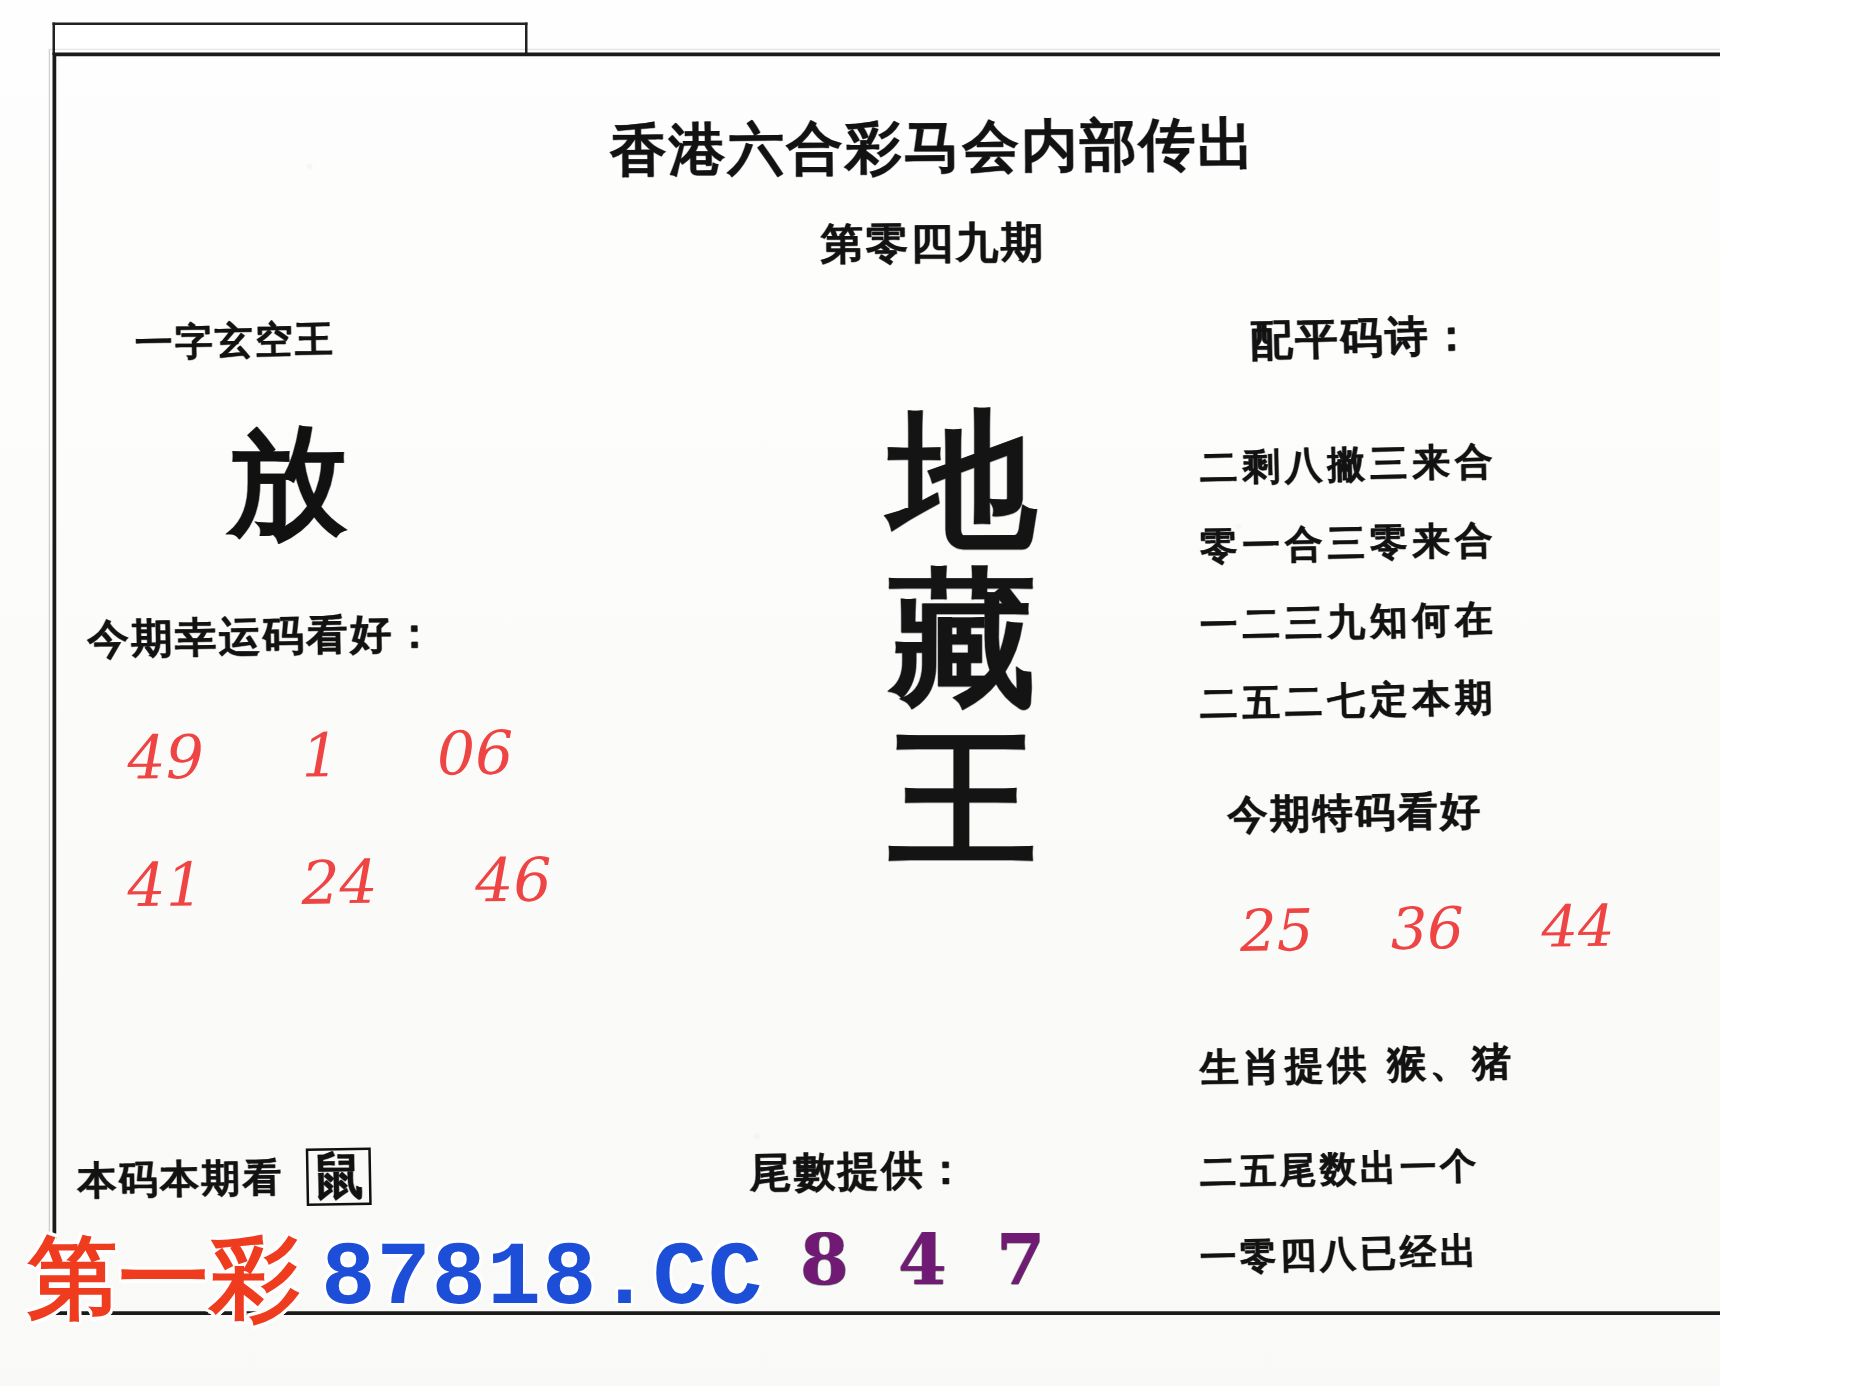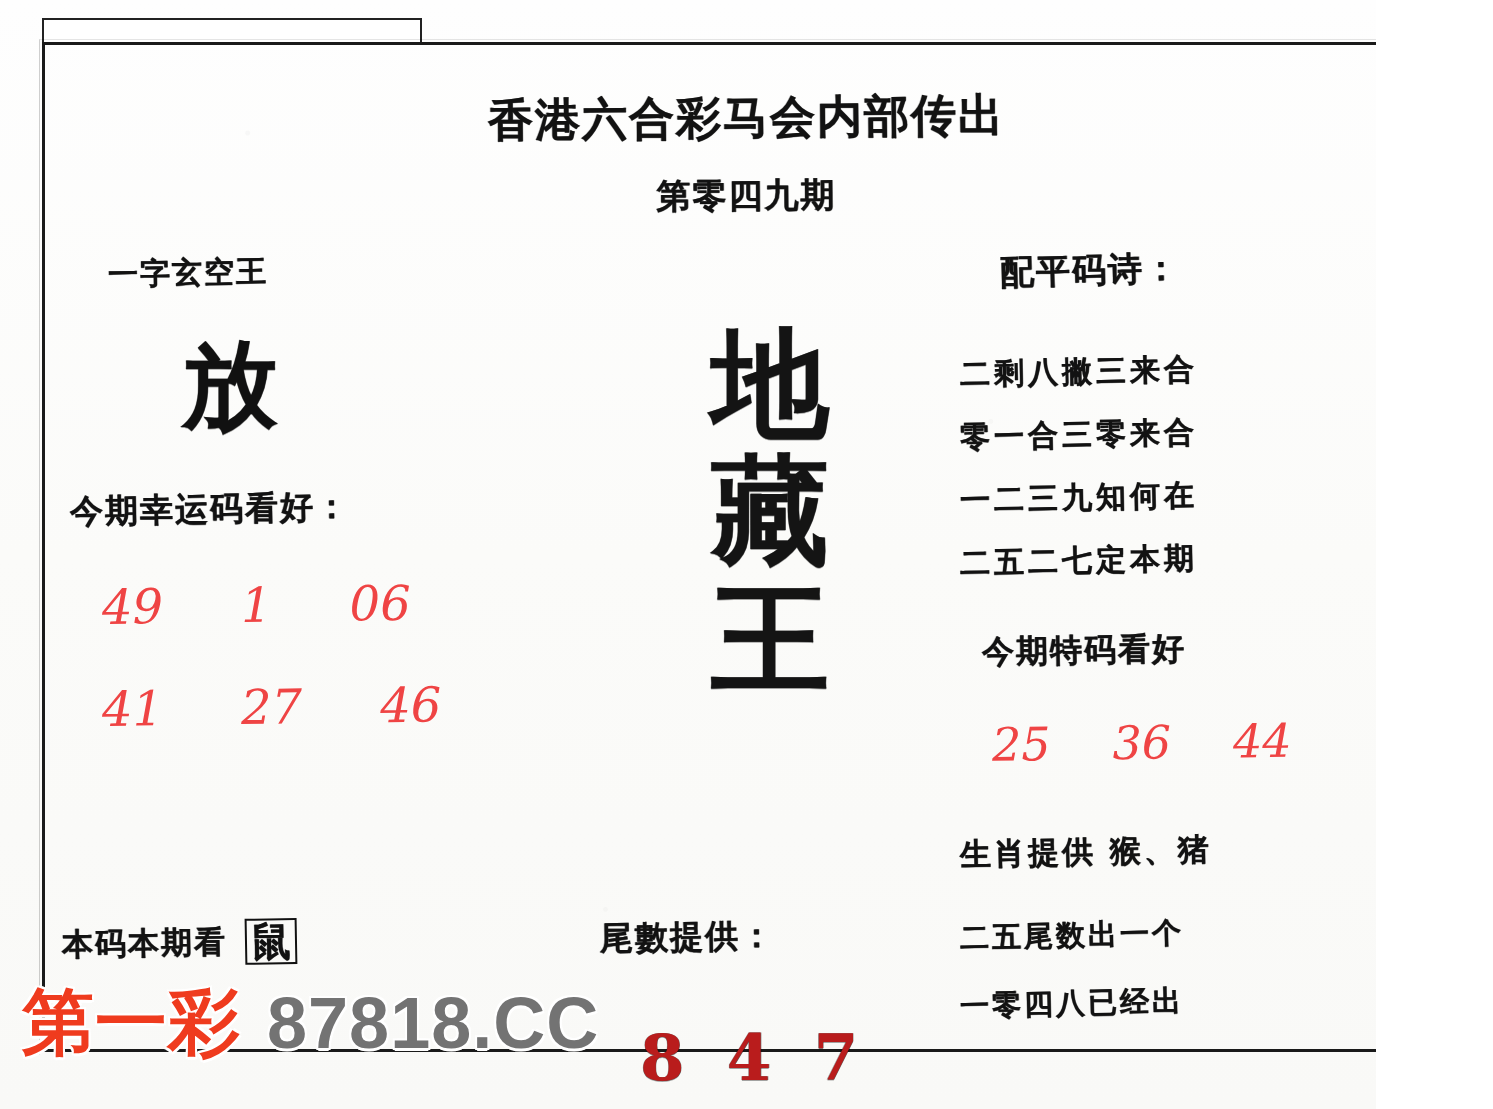--- a/index.html
+++ b/index.html
@@ -174,26 +174,26 @@
   #tail-label {
     position: absolute;
     left: 600px;
     top: 915px;
     font-size: 33px;
     transform: rotate(-1deg);
   }
   #tail-digits {
     position: absolute;
     left: 640px;
-    top: 1020px;
-    font-size: 64px;
+    top: 975px;
+    font-size: 56px;
     letter-spacing: 10px;
     font-family: "DejaVu Serif", serif;
     font-weight: 700;
-    color: #b91c1c;
+    color: #701a75;
   }
 
   
   #right-col {
     position: absolute;
     left: 960px;
     top: 245px;
     width: 470px;
   }
   #poem-title {
@@ -243,36 +243,36 @@
     transform: rotate(-1.4deg);
   }
 
   
   #watermark {
     position: absolute;
     left: 22px;
     top: 975px;
     display: flex;
     align-items: center;
-    gap: 26px;
-    font-family: Liberation Sans, sans-serif;
+    gap: 16px;
+    font-family: Liberation Mono, monospace;
     font-weight: 700;
     font-size: 72px;
     color: #ef3b1e;
     text-shadow:
       2px 2px 0 #ffffff,
       -2px 2px 0 #ffffff,
       2px -2px 0 #ffffff,
       -2px -2px 0 #ffffff,
       0 3px 0 #ffffff;
     white-space: nowrap;
     letter-spacing: 1px;
   }
   #watermark-url {
-    color: #737373;
+    color: #1d4ed8;
   }
 </style>
 </head>
 <body>
 
 <div id="page">
 
   <div id="paper-texture"></div>
 
   <div id="scan-notch"></div>
@@ -287,21 +287,21 @@
     <div id="lucky-label" class="hand ink">今期幸运码看好：</div>
 
     <div class="num-row">
       <span class="num">49</span>
       <span class="num">1</span>
       <span class="num">06</span>
     </div>
 
     <div class="num-row">
       <span class="num">41</span>
-      <span class="num">27</span>
+      <span class="num">24</span>
       <span class="num">46</span>
     </div>
   </div>
 
   <div id="left-bottom">
     <span class="hand ink">本码本期看</span>
     <span class="boxed-char ink">鼠</span>
   </div>
 
   <div id="center-col">

